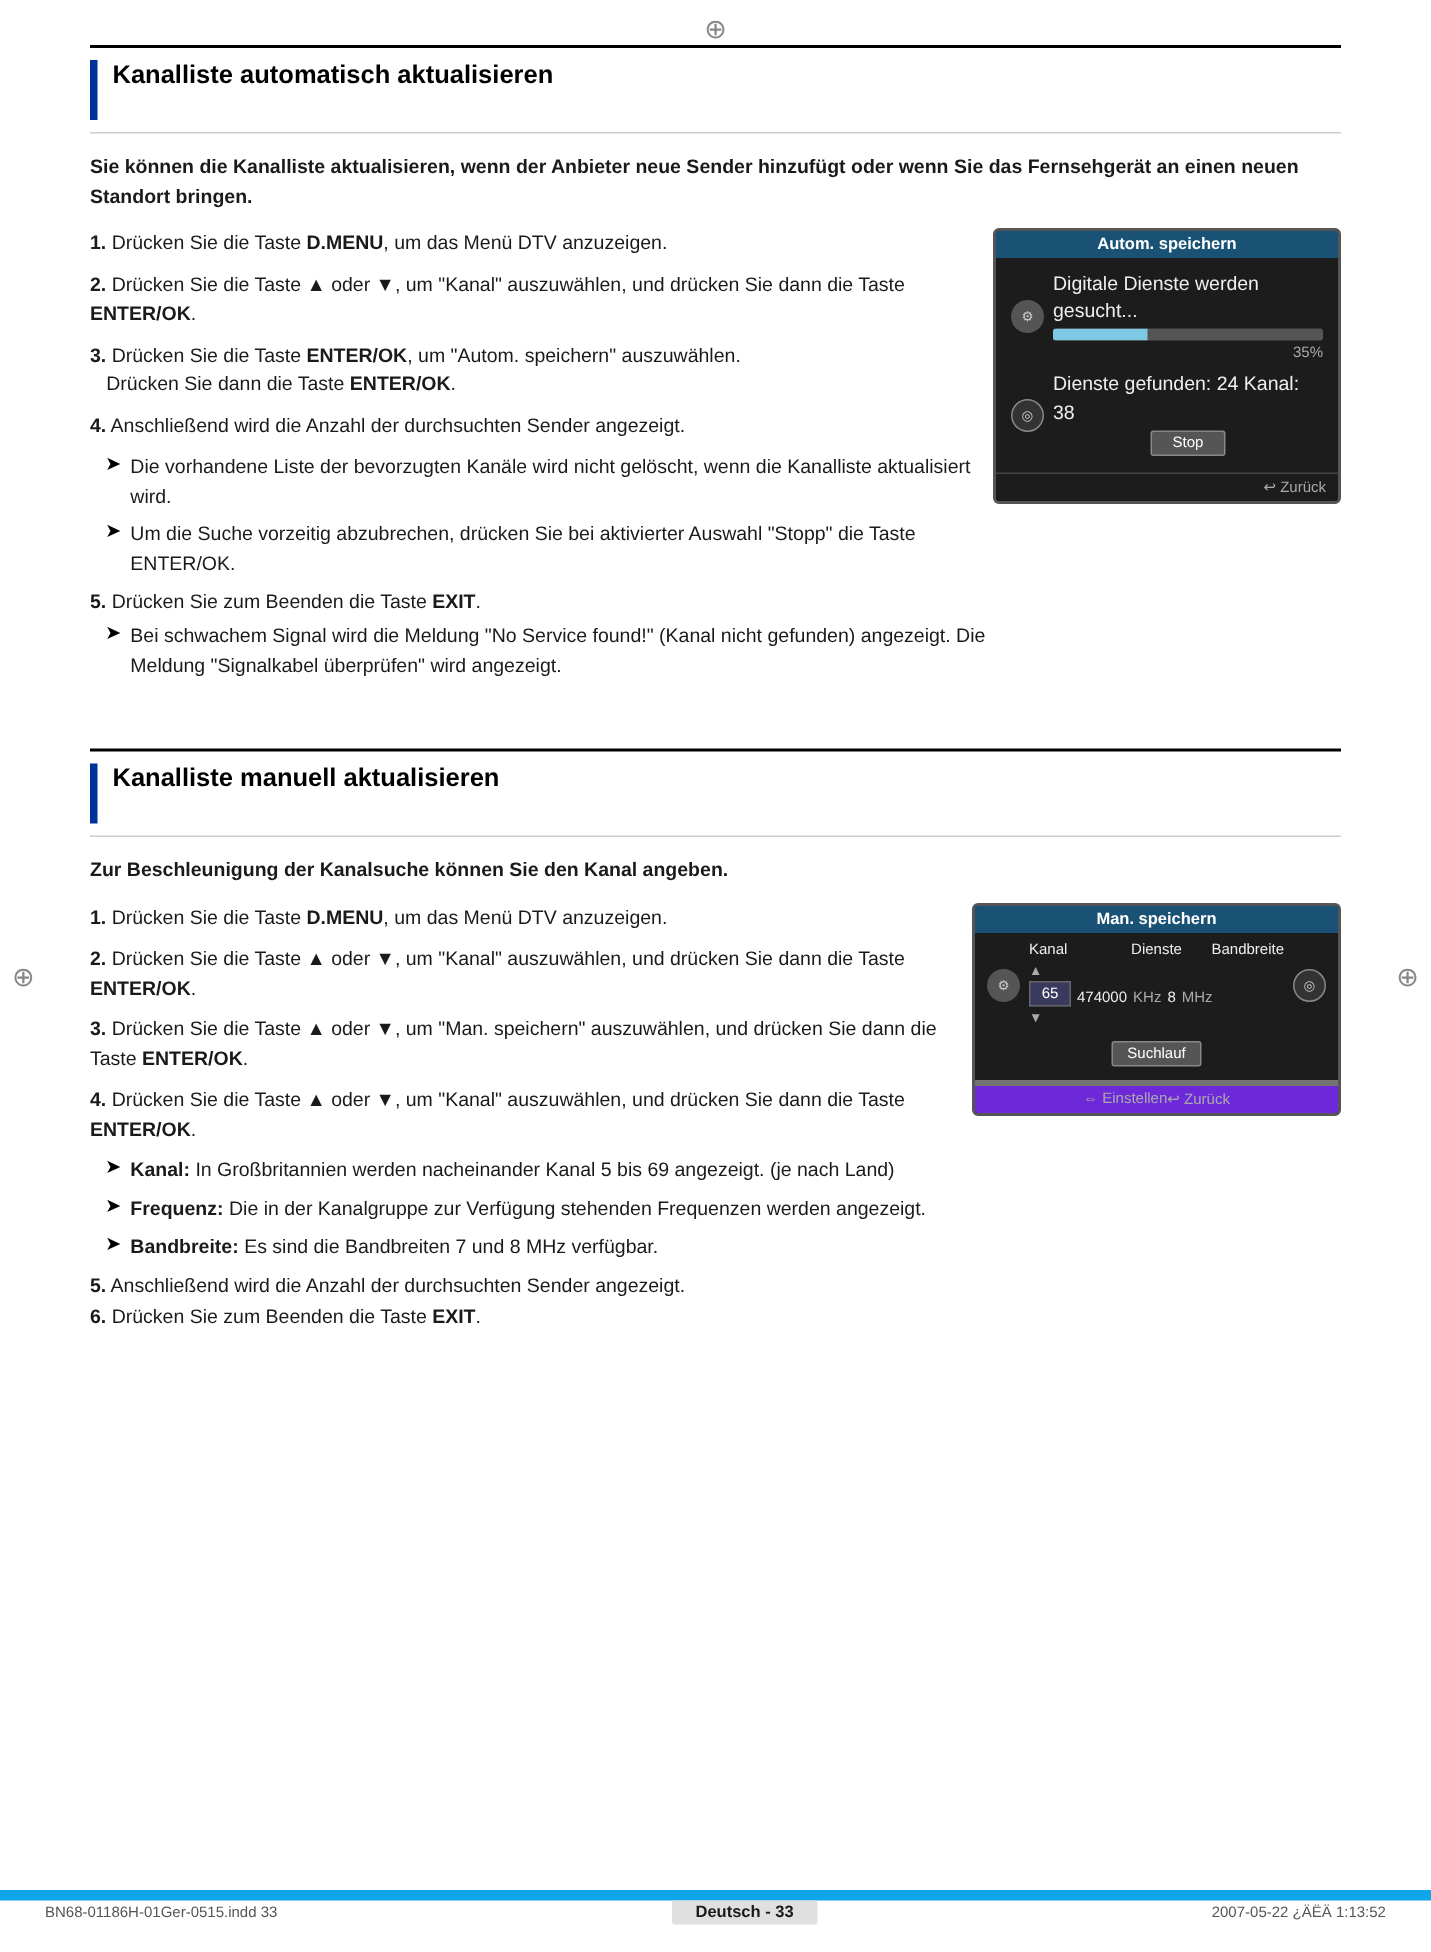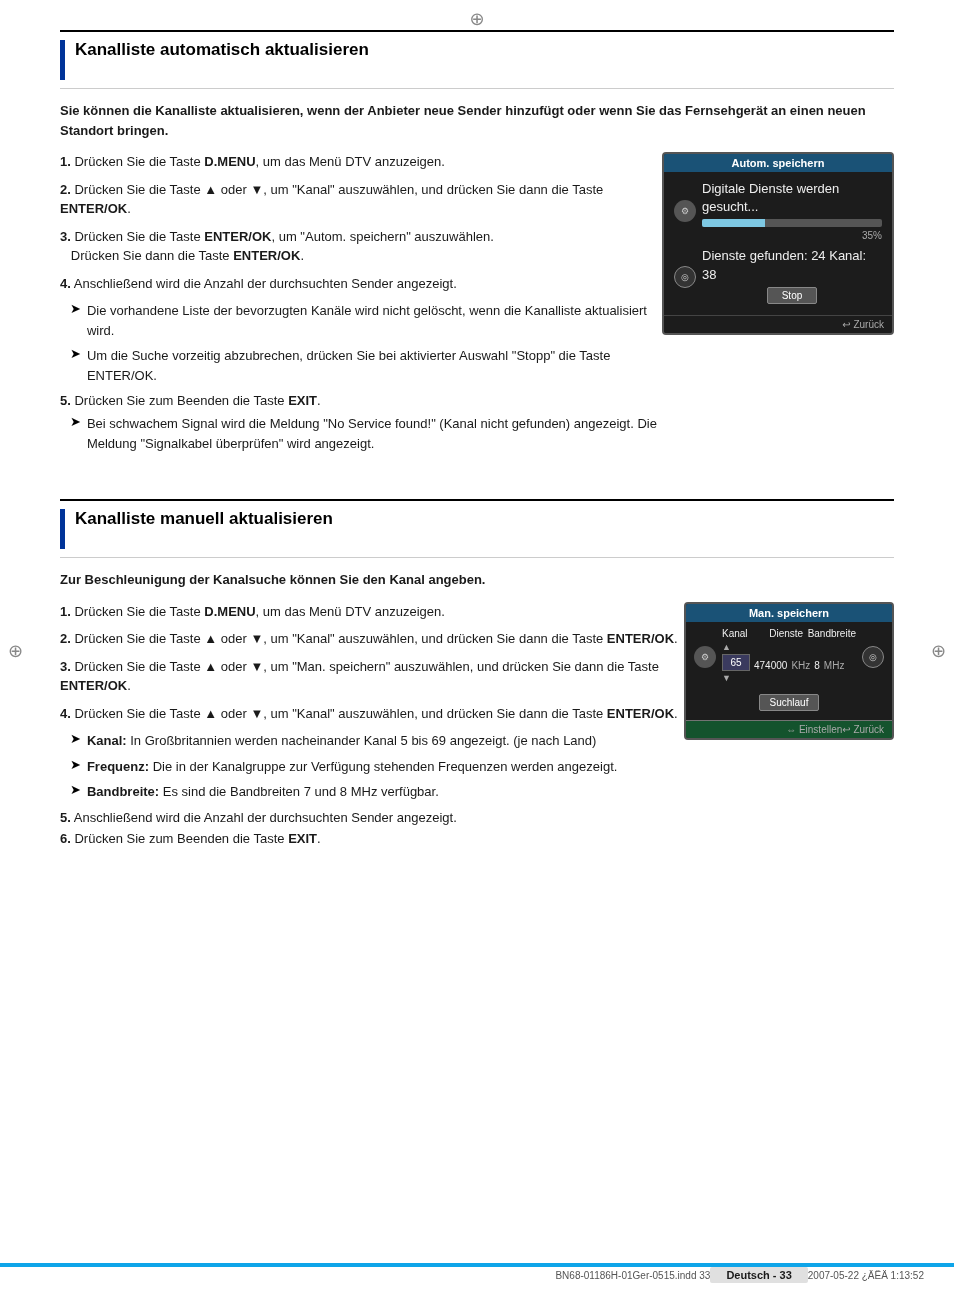--- a/index.html
+++ b/index.html
@@ -211,21 +211,21 @@
       color: #aaa;
       text-align: right;
       display: flex;
       justify-content: flex-end;
       align-items: center;
       gap: 4px;
     }
 
     
     .tv-box2 {
-      width: 210px;
+      width: 246px;
       flex-shrink: 0;
       background: #2a2a2a;
       border: 2px solid #555;
       border-radius: 4px;
       overflow: hidden;
       font-size: 11px;
       color: #fff;
     }
 
     .tv-table-value {
@@ -243,41 +243,41 @@
       border: 1px solid #888;
       padding: 2px 10px;
       font-size: 10px;
       text-align: center;
       border-radius: 2px;
       display: inline-block;
       margin: 3px 0;
     }
 
     .tv-footer2 {
-      background: #14532d;
-      border-top: 1px solid #737373;
+      background: #6d28d9;
+      border-top: 4px solid #737373;
       padding: 3px 8px;
       font-size: 10px;
       color: #aaa;
       display: flex;
-      justify-content: flex-end;
+      justify-content: center;
       align-items: center;
     }
 
     
     .page-footer {
       position: absolute;
       bottom: 18px;
       left: 0;
       right: 0;
       display: flex;
-      justify-content: flex-end;
+      justify-content: space-between;
       align-items: center;
       padding: 0 30px;
-      border-top: 4px solid #0ea5e9;
+      border-top: 7px solid #0ea5e9;
     }
 
     .footer-left {
       font-size: 10px;
       color: #555;
     }
 
     .footer-center {
       background: #e0e0e0;
       padding: 2px 16px;

